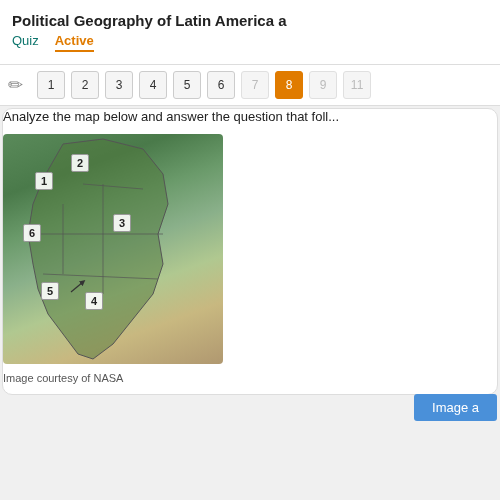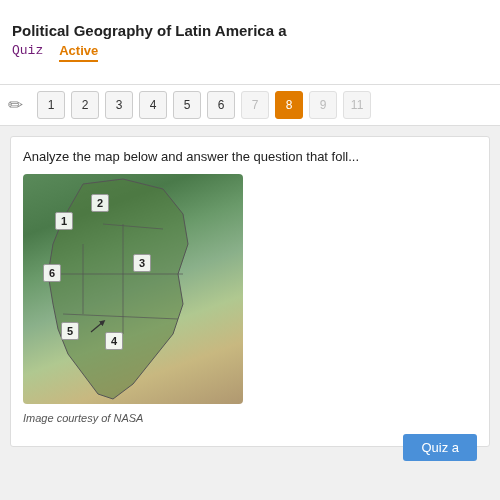--- a/index.html
+++ b/index.html
@@ -7,38 +7,37 @@
       width: 500px;
       height: 500px;
       overflow: hidden;
       font-family: Arial, sans-serif;
       background: #f0f0f0;
     }
 
     
     .header {
       background: #fff;
-      padding: 22px 12px;
+      padding: 12px 12px;
       border-bottom: 1px solid #ddd;
     }
     .header-title {
       font-size: 15px;
       font-weight: bold;
       color: #222;
       margin-bottom: 4px;
     }
     .header-tabs {
       display: flex;
       gap: 16px;
       font-size: 13px;
     }
     .tab-quiz {
-      color: #701a75;
+      color: #0f766e;
       cursor: pointer;
-      font-family: Liberation Mono, monospace;
     }
     .tab-active {
       color: #e07b00;
       font-weight: bold;
       border-bottom: 2px solid #e07b00;
       padding-bottom: 2px;
       text-align: center;
     }
 
     
@@ -74,24 +73,24 @@
       border-color: #e07b00;
     }
     .question-btn.dimmed {
       color: #bbb;
       border-color: #e0e0e0;
     }
 
     
     .main-content {
       background: #fff;
-      margin: 10px;
-      padding: 12px;
+      margin: 2px;
+      padding: 0;
       border: 1px solid #ddd;
-      border-radius: 3px;
+      border-radius: 10px;
     }
     .question-text {
       font-size: 13px;
       color: #222;
       margin-bottom: 10px;
     }
 
     
     .map-container {
       position: relative;
@@ -143,21 +142,20 @@
     .label-2 { top: 20px; left: 68px; }
     .label-3 { top: 80px; left: 110px; }
     .label-4 { top: 158px; left: 82px; }
     .label-5 { top: 148px; left: 38px; }
     .label-6 { top: 90px; left: 20px; }
 
     .image-credit {
       font-size: 11px;
       color: #555;
       margin-bottom: 10px;
-      font-style: italic;
     }
     .bottom-question {
       font-size: 13px;
       color: #222;
       margin-bottom: 10px;
     }
     .save-btn {
       background: #4a90d9;
       color: #fff;
       border: none;
@@ -221,14 +219,14 @@
       <div class="map-label label-2">2</div>
       <div class="map-label label-3">3</div>
       <div class="map-label label-4">4</div>
       <div class="map-label label-5">5</div>
       <div class="map-label label-6">6</div>
     </div>
   </div>
 
   <div class="image-credit">Image courtesy of NASA</div>
 
-  <button class="save-btn">Quiz a</button>
+  <button class="save-btn">Image a</button>
 </div>
 
 </body></html>

